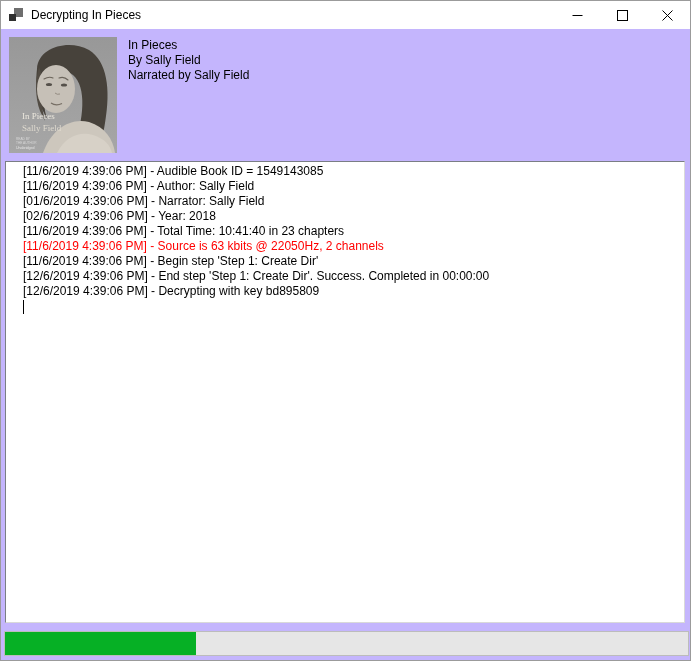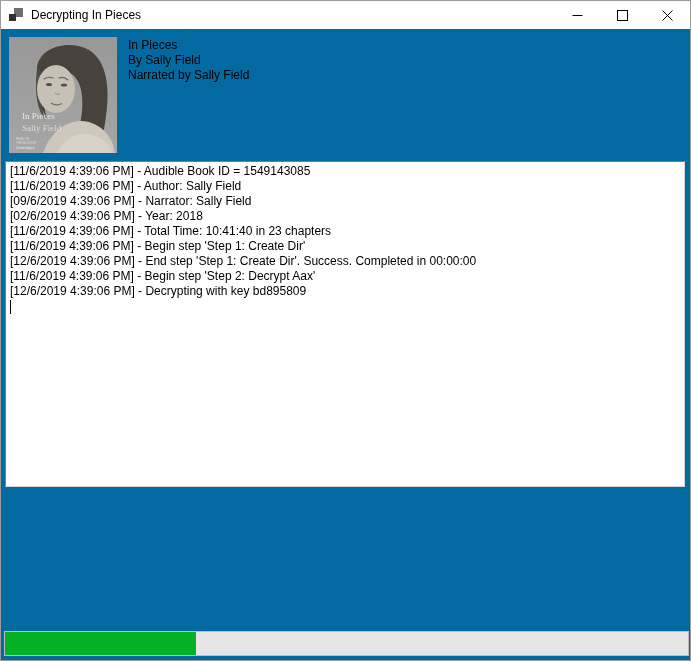--- a/index.html
+++ b/index.html
@@ -6,21 +6,21 @@
   html, body { width: 691px; height: 661px; overflow: hidden; }
   body {
     font-family: "Liberation Sans", sans-serif;
     background: #f0f0f0;
   }
   .window {
     position: absolute;
     left: 0; top: 0;
     width: 691px; height: 661px;
     border: 1px solid #9b9b9b;
-    background: #0369a1;
+    background: #c4b5fd;
   }
   
   .titlebar {
     position: absolute;
     left: 0; top: 0;
     width: 100%; height: 28px;
     background: #ffffff;
     display: flex;
     align-items: center;
   }
@@ -72,26 +72,26 @@
     position: absolute;
     left: 127px; top: 37px;
     font-size: 12px;
     line-height: 15px;
     color: #000;
   }
   
   .log {
     position: absolute;
     left: 4px; top: 160px;
-    width: 680px; height: 326px;
+    width: 680px; height: 462px;
     background: #ffffff;
     border-style: solid;
     border-width: 1px;
     border-color: #7a7e85 #d9d9d9 #d9d9d9 #7a7e85;
-    padding: 2px 4px;
+    padding: 2px 17px;
     font-size: 12px;
     line-height: 15px;
     color: #000;
     overflow: hidden;
     cursor: text;
   }
   .log-line { white-space: nowrap; }
   .log-line.error { color: #ff0000; }
   .caret-line { height: 15px; display: flex; align-items: center; }
   .caret {
@@ -182,26 +182,26 @@
   <div class="book-info">
     <div>In Pieces</div>
     <div>By Sally Field</div>
     <div>Narrated by Sally Field</div>
   </div>
 
   <div class="log">
     <div>
         <div class="log-line">[11/6/2019 4:39:06 PM] - Audible Book ID = 1549143085</div>
         <div class="log-line">[11/6/2019 4:39:06 PM] - Author: Sally Field</div>
-        <div class="log-line">[09/6/2019 4:39:06 PM] - Narrator: Sally Field</div>
+        <div class="log-line">[01/6/2019 4:39:06 PM] - Narrator: Sally Field</div>
         <div class="log-line">[02/6/2019 4:39:06 PM] - Year: 2018</div>
         <div class="log-line">[11/6/2019 4:39:06 PM] - Total Time: 10:41:40 in 23 chapters</div>
+        <div class="log-line error">[11/6/2019 4:39:06 PM] - Source is 63 kbits @ 22050Hz, 2 channels</div>
         <div class="log-line">[11/6/2019 4:39:06 PM] - Begin step 'Step 1: Create Dir'</div>
         <div class="log-line">[12/6/2019 4:39:06 PM] - End step 'Step 1: Create Dir'. Success. Completed in 00:00:00</div>
-        <div class="log-line">[11/6/2019 4:39:06 PM] - Begin step 'Step 2: Decrypt Aax'</div>
         <div class="log-line">[12/6/2019 4:39:06 PM] - Decrypting with key bd895809</div>
       </div>
     <div class="caret-line">
       <span class="caret"></span>
     </div>
   </div>
 
   <div class="progressbar">
     <div class="progress-fill" style="width: 28%; background: rgb(6, 176, 37);"></div>
   </div>

